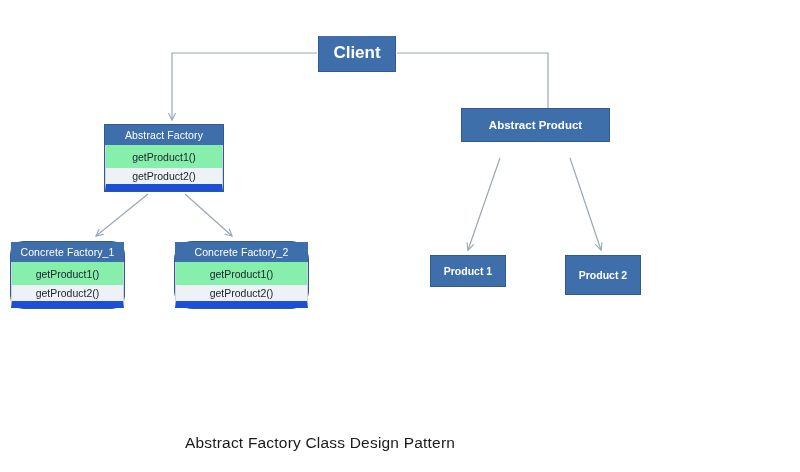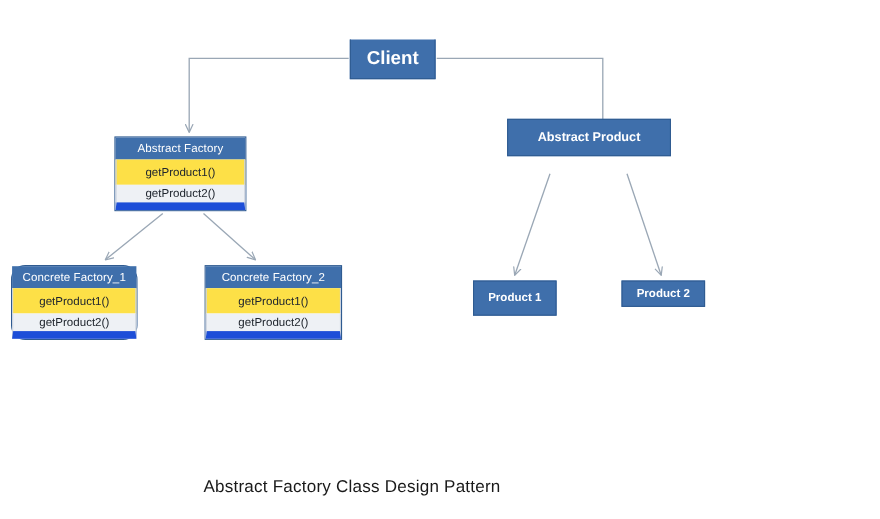--- a/index.html
+++ b/index.html
@@ -50,21 +50,21 @@
     box-sizing: border-box;
     color: #20262e;
     display: flex;
     align-items: center;
     justify-content: center;
     text-align: center;
     white-space: nowrap;
     border-left: 1px solid #ccd4df;
     border-right: 1px solid #ccd4df;
   }
-  .uml-row.alt-a { background: #fde047; }
+  .uml-row.alt-a { background: #86efac; }
   .uml-row.alt-b { background: #eef1f5; }
   .uml-row.last  { border-bottom: 7px solid #1d4ed8; }
 
   
   .solid-box {
     position: absolute;
     box-sizing: border-box;
     background: #3f6fab;
     border: 1px solid #2f5b91;
     color: #ffffff;
@@ -83,33 +83,33 @@
   }
   #box-abstract-product {
     left: 461px; top: 72px; width: 149px; height: 34px;
     font-size: 11.5px; font-weight: bold;
   }
   #box-product-1 {
     left: 430px; top: 219px; width: 76px; height: 32px;
     font-size: 10.5px; font-weight: bold; align-items: center;
   }
   #box-product-2 {
-    left: 565px; top: 219px; width: 76px; height: 24px;
+    left: 565px; top: 219px; width: 76px; height: 40px;
     font-size: 10.5px; font-weight: bold;
   }
 
   #box-abstract-factory { left: 104px; top: 88px; width: 120px; }
   #box-abstract-factory .uml-header { height: 20px; font-size: 10.5px; }
   #box-abstract-factory .uml-row { height: 23px; font-size: 10.5px; }
 
   #box-concrete-factory-1 { left: 10px; top: 205px; width: 115px; border-radius: 13px; }
   #box-concrete-factory-1 .uml-header { height: 20px; font-size: 10.5px; }
   #box-concrete-factory-1 .uml-row { height: 23px; font-size: 10.5px; }
 
-  #box-concrete-factory-2 { left: 186px; top: 205px; width: 125px; }
+  #box-concrete-factory-2 { left: 174px; top: 205px; width: 135px; border-radius: 18px; }
   #box-concrete-factory-2 .uml-header { height: 20px; font-size: 10.5px; }
   #box-concrete-factory-2 .uml-row { height: 23px; font-size: 10.5px; }
 
   #diagram-caption {
     position: absolute;
     left: 0;
     top: 398px;
     width: 640px;
     text-align: center;
     font-size: 15.5px;

